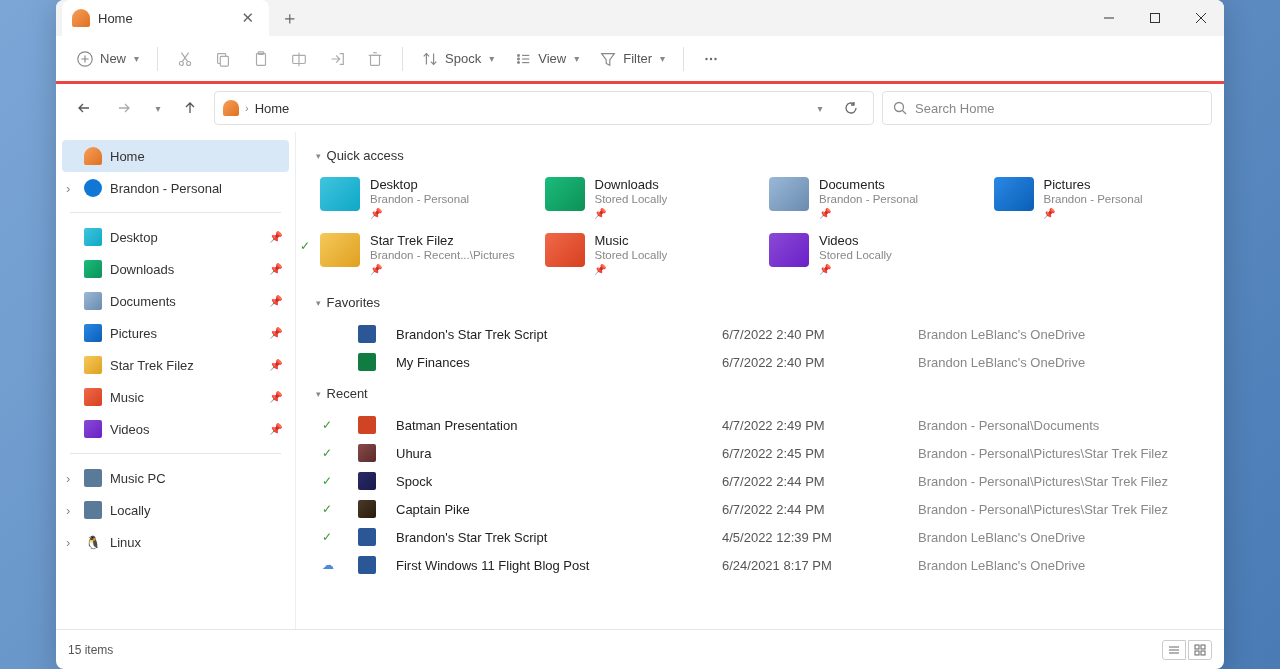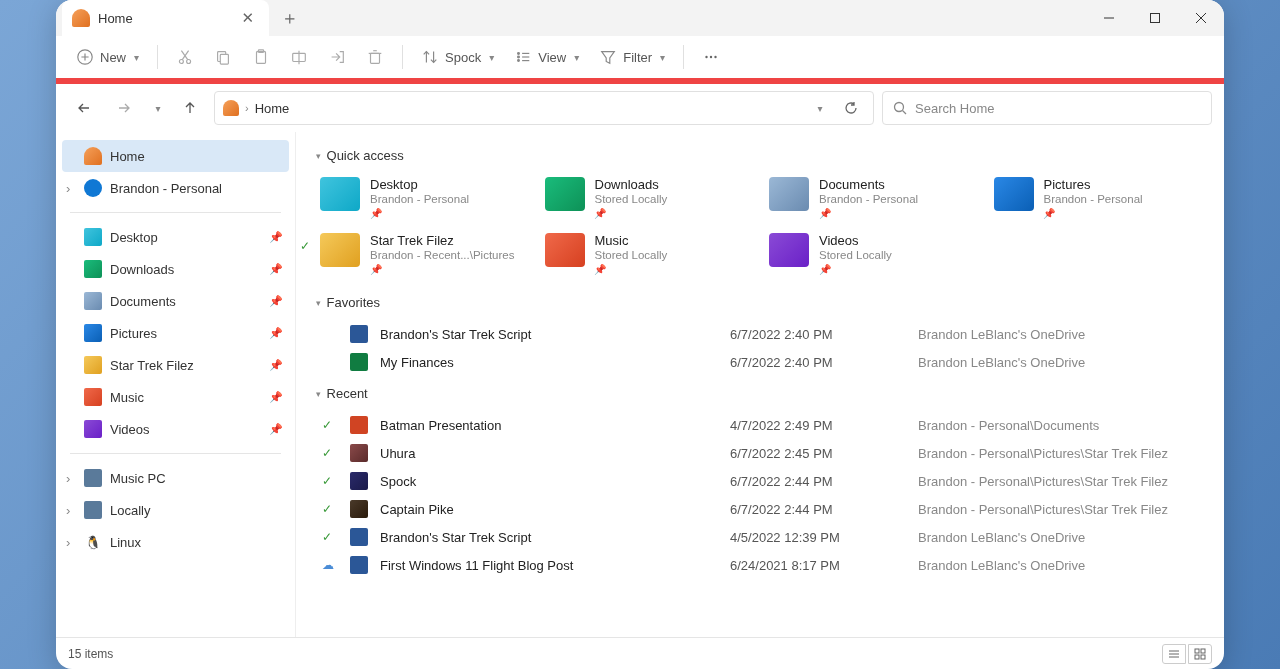--- a/index.html
+++ b/index.html
@@ -1,25 +1,25 @@
 <!DOCTYPE html>
 <html><head>
 <meta charset="utf-8">
 <style>
 * { margin: 0; padding: 0; box-sizing: border-box; font-family: "Segoe UI", -apple-system, sans-serif; }
 body { background: linear-gradient(135deg, #7BA6D6 0%, #4A7BB5 100%); width: 1280px; height: 669px; overflow: hidden; display: flex; align-items: flex-start; justify-content: center; }
-.window { width: 1168px; height: 669px; background: #fff; border-radius: 16px; overflow: hidden; display: flex; flex-direction: column; margin-top: 0; box-shadow: 0 5px 30px rgba(0,0,0,0.2); }
+.window { width: 1168px; height: 669px; background: #fff; border-radius: 8px; overflow: hidden; display: flex; flex-direction: column; margin-top: 0; box-shadow: 0 5px 30px rgba(0,0,0,0.2); }
 .titlebar { height: 36px; display: flex; align-items: center; background: #f3f3f3; }
 .tab { height: 36px; display: flex; align-items: center; padding: 0 14px 0 10px; background: #fff; border-radius: 8px 8px 0 0; margin-left: 6px; gap: 8px; font-size: 13px; color: #333; }
 .tab-close { width: 14px; height: 14px; display: flex; align-items: center; justify-content: center; color: #666; font-size: 15px; margin-left: 100px; cursor: pointer; }
 .new-tab { width: 30px; height: 30px; display: flex; align-items: center; justify-content: center; color: #666; font-size: 18px; margin-left: 6px; cursor: pointer; }
 .win-controls { margin-left: auto; display: flex; }
 .win-btn { width: 46px; height: 36px; display: flex; align-items: center; justify-content: center; color: #333; cursor: pointer; }
 .win-btn svg { width: 12px; height: 12px; }
-.toolbar { height: 48px; display: flex; align-items: center; padding: 0 12px; border-bottom: 6px solid #ef4444; gap: 4px; background: #fff; }
+.toolbar { height: 48px; display: flex; align-items: center; padding: 0 12px; border-bottom: 3px solid #ef4444; gap: 4px; background: #fff; }
 .tb-btn { height: 36px; padding: 0 8px; display: flex; align-items: center; gap: 6px; color: #888; border-radius: 4px; cursor: pointer; font-size: 13px; }
 .tb-btn.hastext { color: #555; }
 .tb-btn svg { width: 18px; height: 18px; }
 .tb-sep { width: 1px; height: 24px; background: #e0e0e0; margin: 0 6px; }
 .chev { font-size: 10px; color: #888; margin-left: 2px; }
 .navbar { height: 48px; display: flex; align-items: center; padding: 0 12px; gap: 8px; background: #fff; }
 .nav-btn { width: 32px; height: 32px; display: flex; align-items: center; justify-content: center; color: #555; border-radius: 4px; cursor: pointer; }
 .nav-btn svg { width: 14px; height: 14px; }
 .breadcrumb { flex: 1; height: 34px; border: 1px solid #e0e0e0; border-radius: 4px; display: flex; align-items: center; padding: 0 8px; gap: 6px; font-size: 13px; color: #333; }
 .breadcrumb .chev-bc { color: #888; font-size: 11px; }
@@ -39,28 +39,28 @@
 .section-head { display: flex; align-items: center; gap: 6px; font-size: 13px; color: #333; margin: 4px 0 10px; cursor: pointer; }
 .section-head .tri { font-size: 9px; color: #888; }
 .qa-grid { display: grid; grid-template-columns: repeat(4, 1fr); gap: 6px 10px; margin-bottom: 16px; }
 .qa-item { display: flex; align-items: flex-start; gap: 10px; padding: 4px; border-radius: 4px; cursor: pointer; position: relative; }
 .qa-folder { width: 40px; height: 34px; border-radius: 4px; flex-shrink: 0; }
 .qa-text { display: flex; flex-direction: column; gap: 1px; }
 .qa-name { font-size: 13px; color: #222; }
 .qa-sub { font-size: 11.5px; color: #888; }
 .qa-pin { font-size: 10px; color: #aaa; margin-top: 2px; }
 .qa-status { position: absolute; left: -16px; top: 10px; color: #3a9a3a; font-size: 12px; }
-.file-row { display: grid; grid-template-columns: 20px 22px 1fr 180px 280px; align-items: center; gap: 8px; padding: 5px 6px; font-size: 13px; color: #333; border-radius: 4px; cursor: pointer; }
+.file-row { display: grid; grid-template-columns: 20px 22px 1fr 180px 280px; align-items: center; gap: 16px; padding: 5px 6px; font-size: 13px; color: #333; border-radius: 4px; cursor: pointer; }
 .file-row .status { color: #3a9a3a; font-size: 12px; }
 .file-row .status.cloud { color: #4a8cd6; }
 .file-row .fname { color: #222; }
 .file-row .fdate { color: #555; }
 .file-row .floc { color: #888; }
 .file-icon { width: 18px; height: 18px; border-radius: 2px; }
-.statusbar { height: 32px; border-top: 1px solid #e5e5e5; display: flex; align-items: center; padding: 0 12px; font-size: 12px; color: #555; }
+.statusbar { height: 40px; border-top: 1px solid #e5e5e5; display: flex; align-items: center; padding: 0 12px; font-size: 12px; color: #555; }
 .view-toggle { margin-left: auto; display: flex; gap: 2px; }
 .view-toggle div { width: 24px; height: 20px; display: flex; align-items: center; justify-content: center; border: 1px solid #ccc; cursor: pointer; }
 .view-toggle div:first-child { border-radius: 3px 0 0 3px; }
 .view-toggle div:last-child { border-radius: 0 3px 3px 0; }
 
 .f-desktop { background: linear-gradient(135deg,#40c4de,#0ea8c7); }
 .f-downloads { background: linear-gradient(135deg,#1abc7c,#0d9157); }
 .f-documents { background: linear-gradient(135deg,#9bb8d6,#6a8bb0); }
 .f-pictures { background: linear-gradient(135deg,#2a88e6,#0a5fb5); }
 .f-star { background: linear-gradient(135deg,#f5c95a,#e0a020); }

